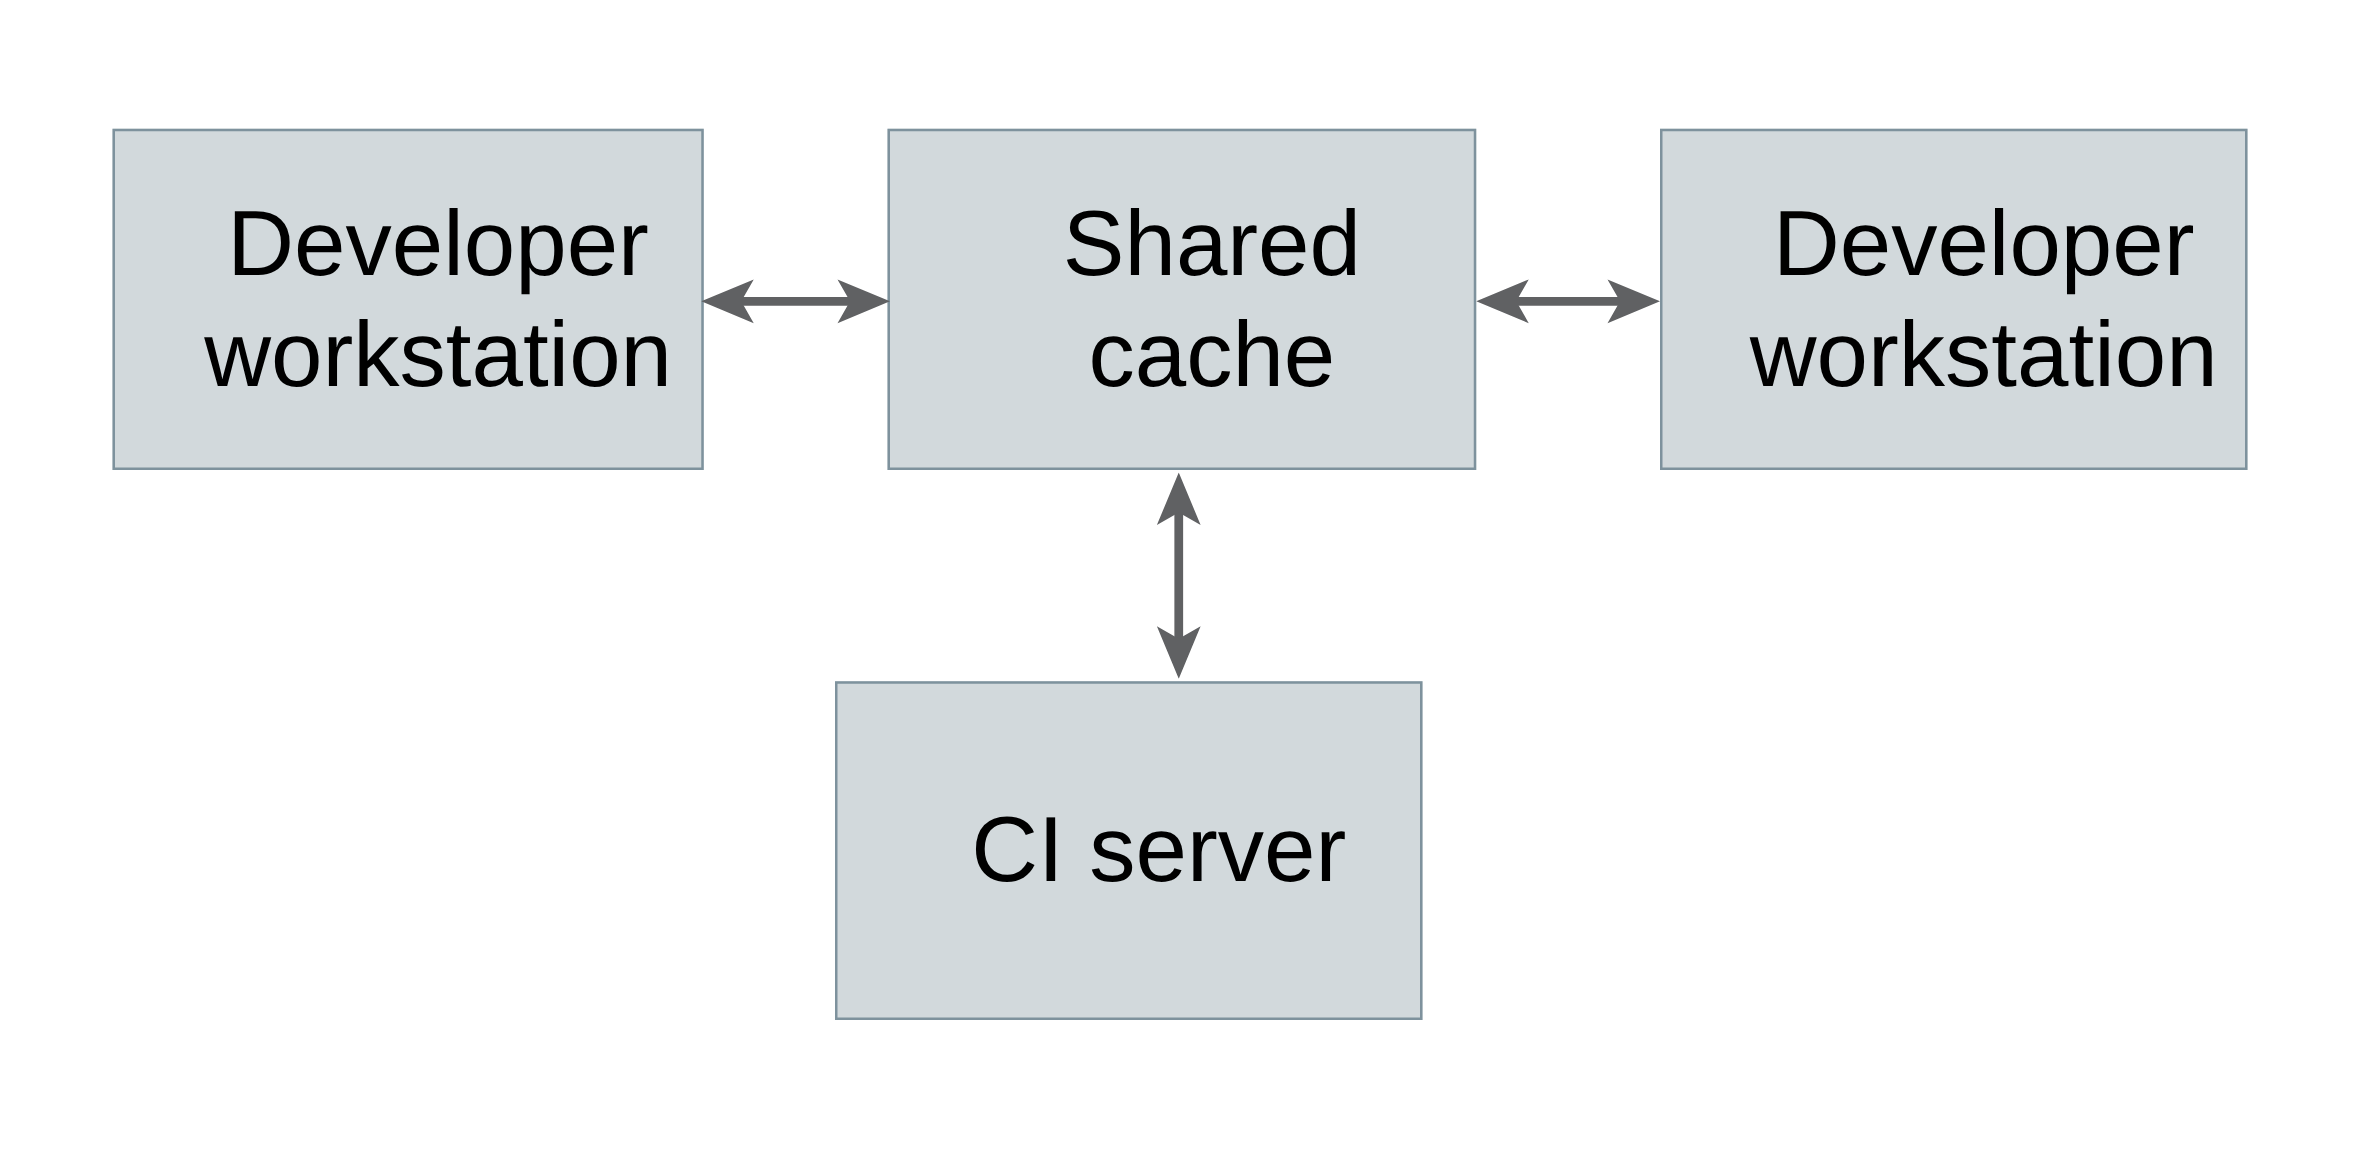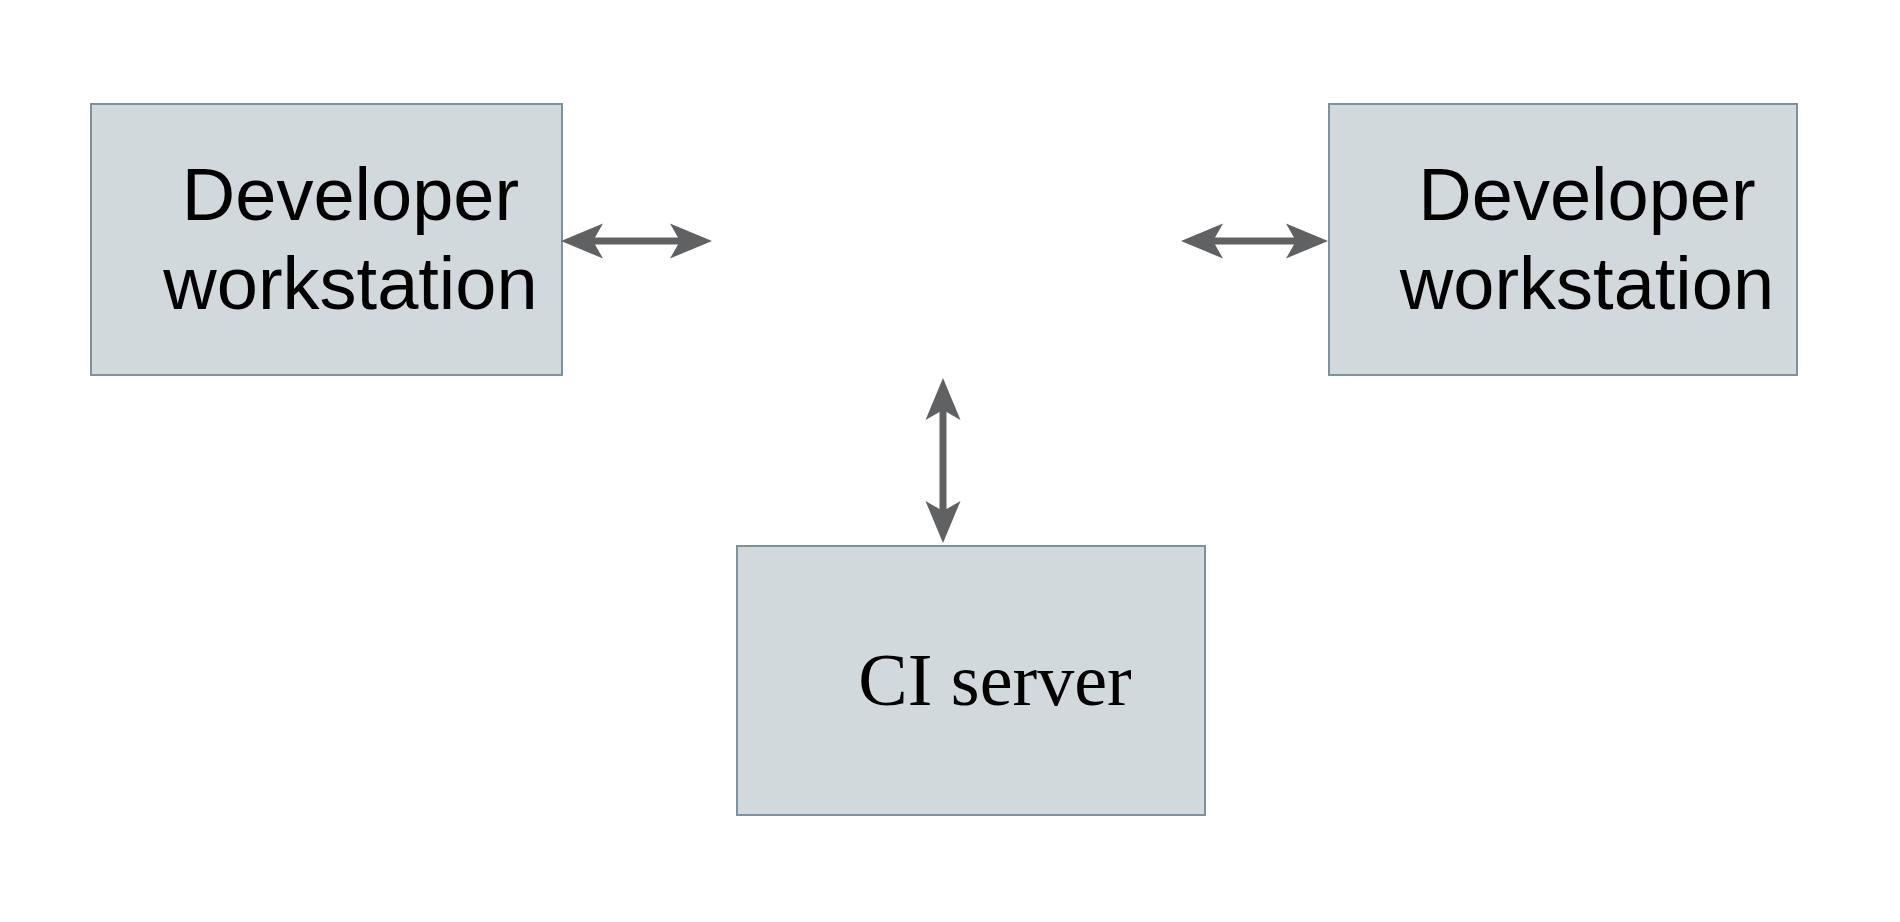--- a/index.html
+++ b/index.html
@@ -34,38 +34,42 @@
     font-size: 74px;
     line-height: 1.2;
     color: var(--color-text);
     white-space: pre-line;
     letter-spacing: 0px;
     margin-left: 48px;
   }
   #node-left  { left: 90px;   top: 103px; width: 473px; height: 273px; }
   #node-cache { left: 710px;  top: 103px; width: 471px; height: 273px; }
   #node-right { left: 1328px; top: 103px; width: 470px; height: 273px; }
-  #node-ci    { left: 736px;  top: 545px; width: 470px; height: 271px; font-family: Liberation Serif, serif; }
+  #node-ci    { left: 668px;  top: 545px; width: 470px; height: 271px; }
   .connector { position: absolute; display: block; }
   .connector path { fill: var(--color-arrow); stroke: none; }
   .connector line { stroke: var(--color-arrow); stroke-width: 7; }
   #conn-left  { left: 561px;  top: 219px; }
   #conn-right { left: 1181px; top: 219px; }
   #conn-ci    { left: 921px;  top: 378px; }
 </style>
 </head>
 <body>
 
 <div class="canvas">
 
   <div class="node" id="node-left">
     <span class="node-label">Developer
 workstation</span>
   </div>
 
+  <div class="node" id="node-cache">
+    <span class="node-label">Shared
+cache</span>
+  </div>
 
   <div class="node" id="node-right">
     <span class="node-label">Developer
 workstation</span>
   </div>
 
   <div class="node" id="node-ci">
     <span class="node-label">CI server</span>
   </div>
 

